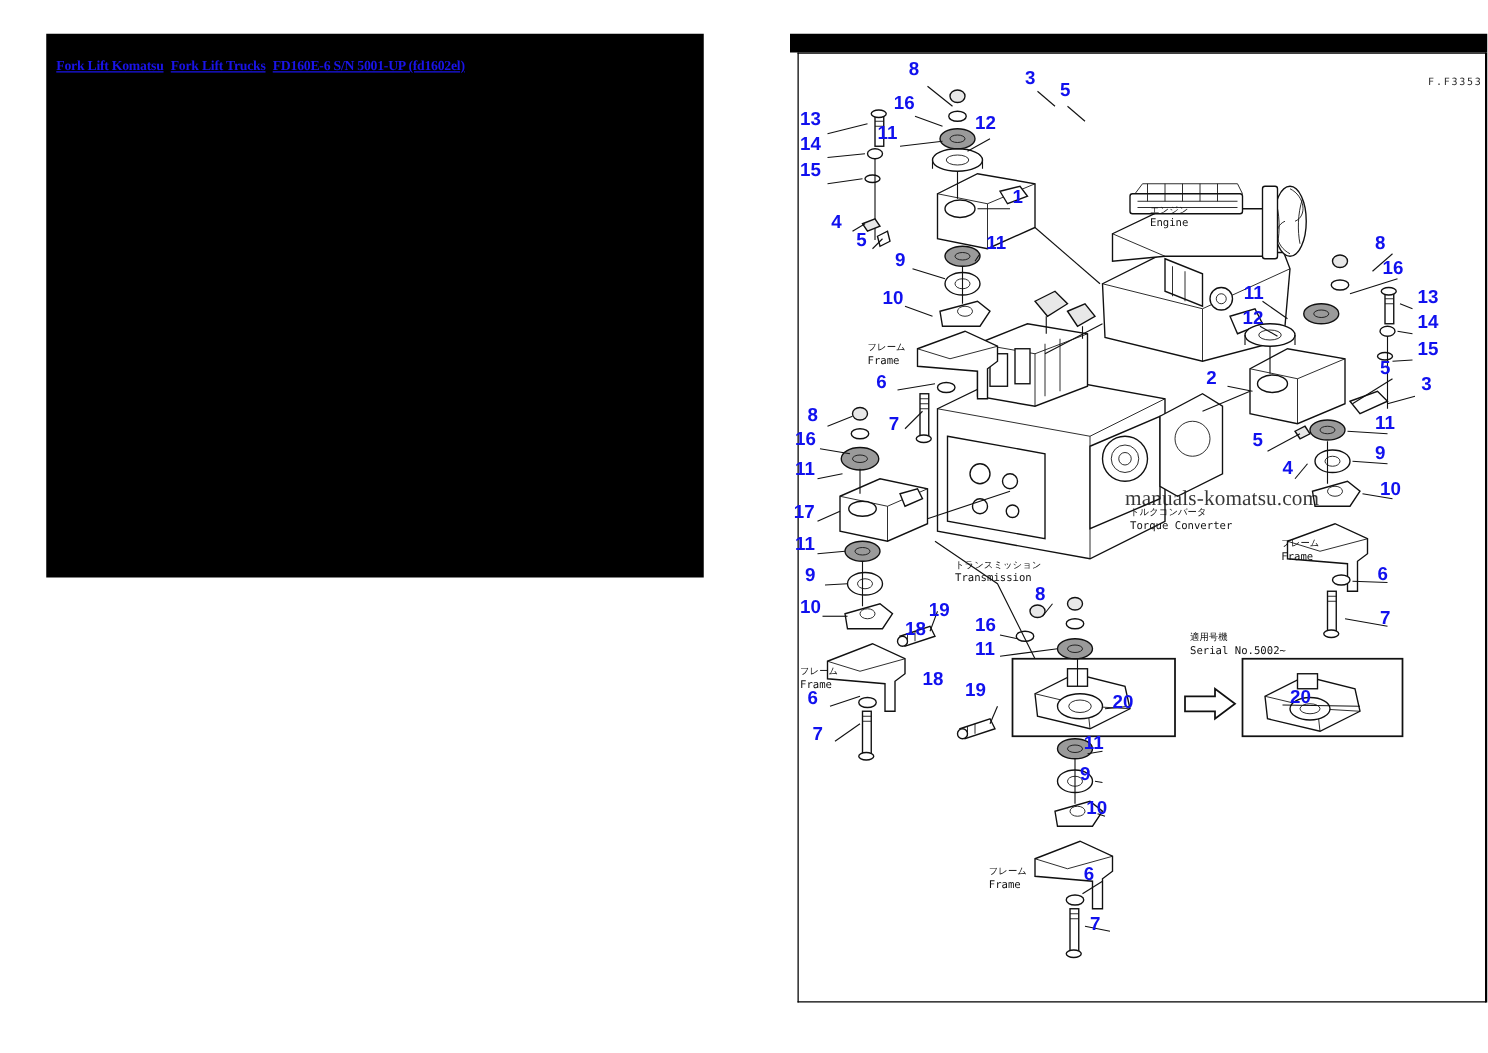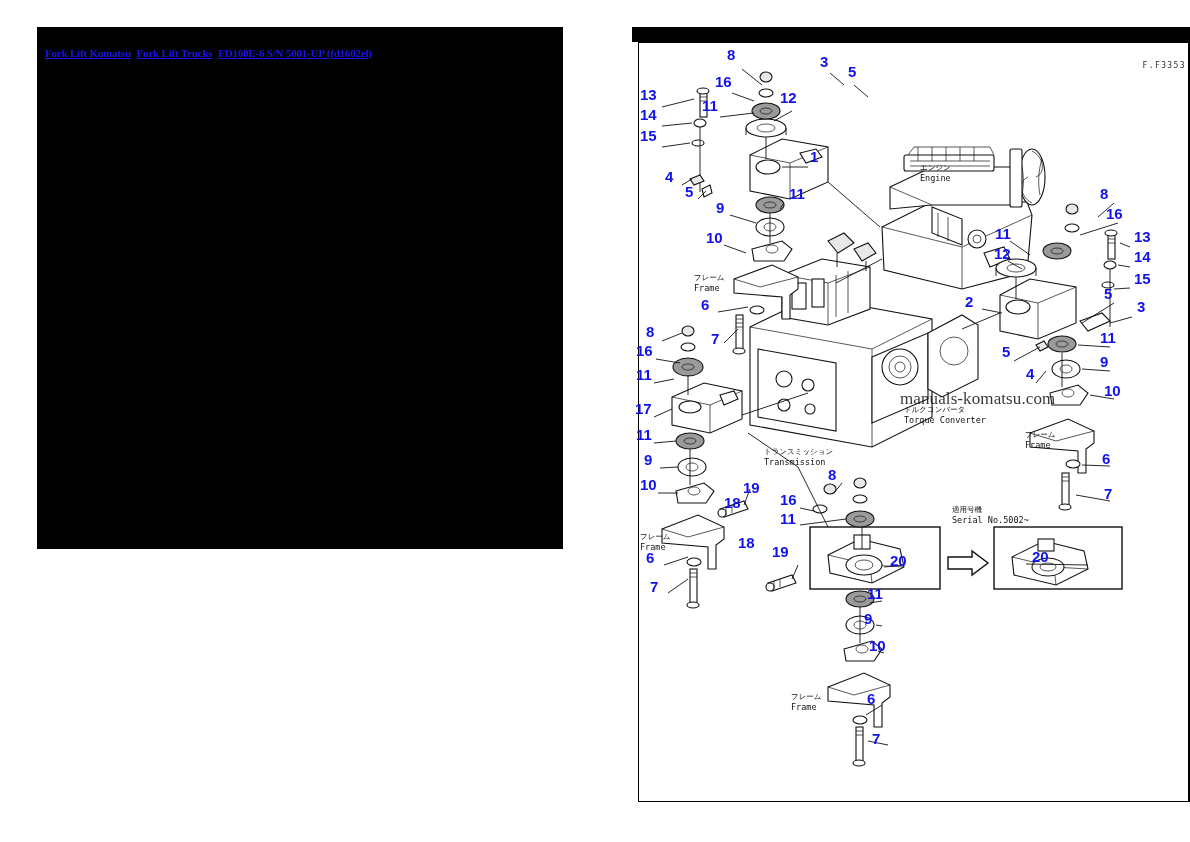--- a/index.html
+++ b/index.html
@@ -1,20 +1,20 @@
 <!DOCTYPE html>
 <html><head>
 <meta charset="utf-8">
 <style>
   html,body{margin:0;padding:0;background:#ffffff;}
   body{width:1190px;height:842px;position:relative;overflow:hidden;
        font-family:"Liberation Serif",serif;}
 
   
-  #left-panel{position:absolute;left:37px;top:27px;width:526px;height:522px;
+  #left-panel{position:absolute;left:37px;top:27px;width:526px;height:435px;
               background:#000000;overflow:hidden;}
   #breadcrumb{position:absolute;left:8px;top:20px;white-space:nowrap;
               font-family:"Liberation Serif",serif;font-size:11px;line-height:12px;}
   #breadcrumb a{color:#1a14e8;text-decoration:underline;margin-right:3px;
                 font-weight:700;letter-spacing:-0.2px;}
 
   
   #right-panel{position:absolute;left:632px;top:27px;width:558px;height:775px;
                background:#ffffff;}
   #top-black-bar{position:absolute;left:0;top:0;width:558px;height:15px;background:#000;}

